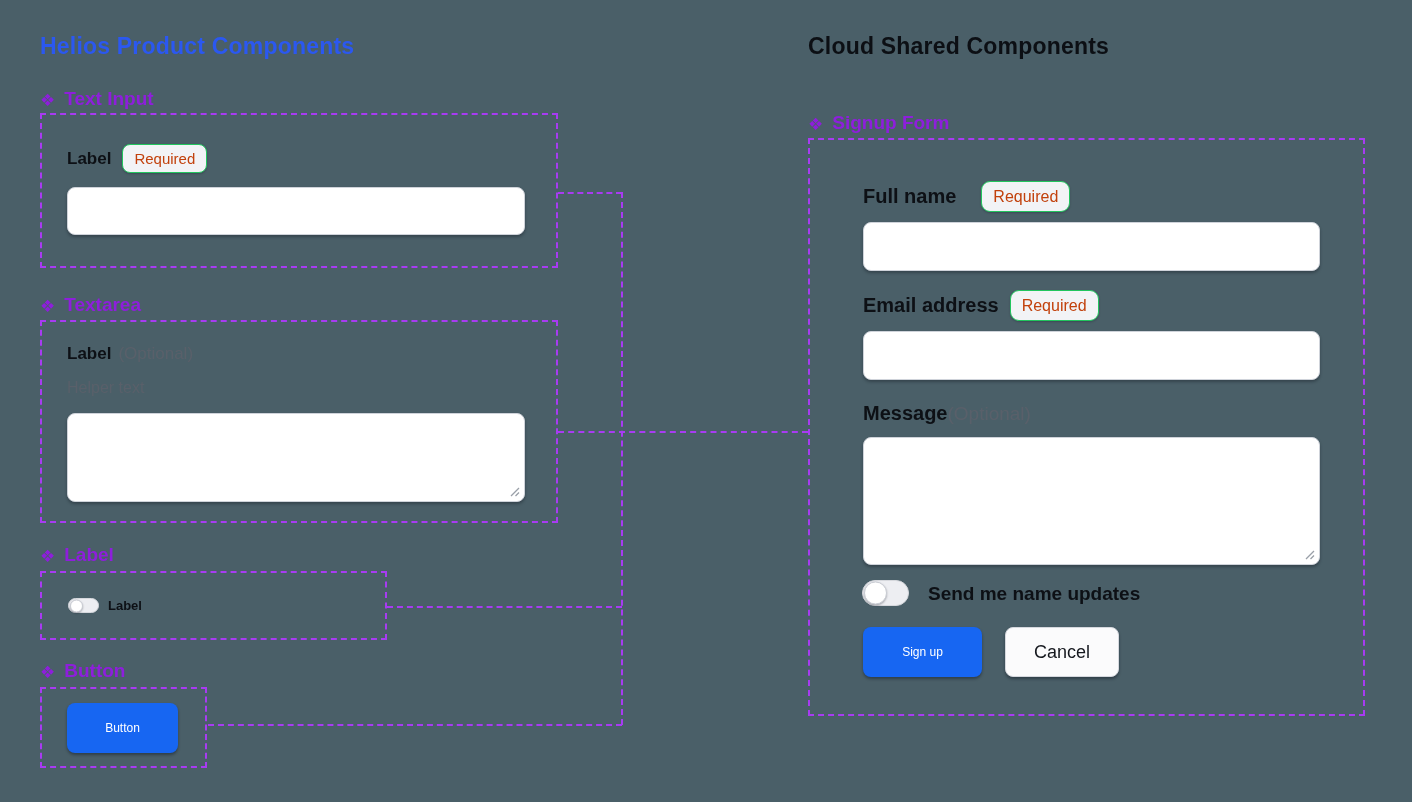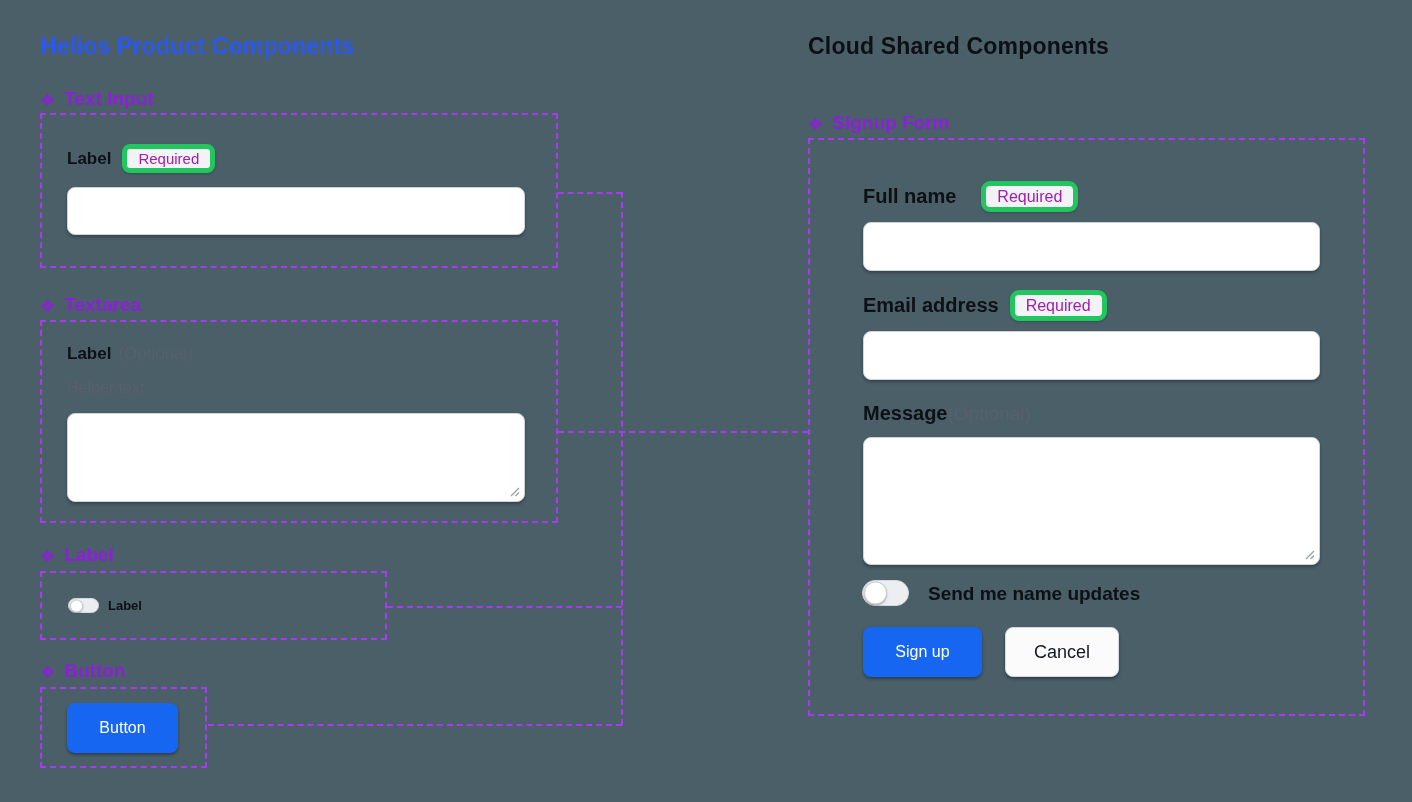--- a/index.html
+++ b/index.html
@@ -28,22 +28,22 @@
   .connector-v { width:0; border-left:2px dashed #A83BF2; }
 
   .label-row { display:flex; align-items:center; gap:11px; }
   .field-label { color:#0D1015; font-weight:700; }
   .fs17 { font-size:17px; } .fs20 { font-size:20px; }
   .optional-text { color:#59606A; font-weight:400; }
   .helper-text { color:#59606A; font-size:16px; }
 
   .badge {
     display:inline-flex; align-items:center;
-    background:#F2F3F6; color:#a21caf;
-    border:5px solid #22c55e; border-radius:8px;
+    background:#F2F3F6; color:#c2410c;
+    border:1px solid #22c55e; border-radius:8px;
     padding:0 11px; height:29px; font-size:15px;
     box-shadow:0 1px 2px rgba(15,20,30,.25);
   }
   .badge-lg { height:31px; font-size:16px; border-radius:9px; }
 
   .text-input, .text-area {
     background:#FFFFFF; border:1px solid #CFD3DA; border-radius:8px;
     width:100%; height:100%;
     font-family:"Liberation Sans","DejaVu Sans",sans-serif;
     font-size:16px; color:#111; padding:8px 12px;
@@ -65,21 +65,21 @@
   .toggle-lg .knob { width:23px; height:23px; }
   .toggle-label-sm { font-size:13px; font-weight:700; color:#0D1015; }
   .toggle-label-lg { font-size:19px; font-weight:700; color:#0D1015; }
 
   .btn {
     display:flex; align-items:center; justify-content:center;
     border-radius:8px; cursor:pointer; border:none;
     font-family:"Liberation Sans","DejaVu Sans",sans-serif;
     box-shadow:0 2px 3px rgba(10,15,25,.4);
   }
-  .btn-primary { background:#1766F2; color:#FFFFFF; font-size:16px; font-weight:500; }
+  .btn-primary { background:#1766F2; color:#FFFFFF; font-size:12px; font-weight:500; }
   .btn-secondary { background:#FBFBFC; color:#15181E; font-size:18px; border:1px solid #D5D8DE; }
 </style>
 </head>
 <body>
 
 <div class="abs page-title title-left" style="left:40px; top:33px;">Helios Product Components</div>
 
 <div class="abs section-header" style="left:40px; top:88px;">
   <span class="component-icon">❖</span>
   <span>Text Input</span>

